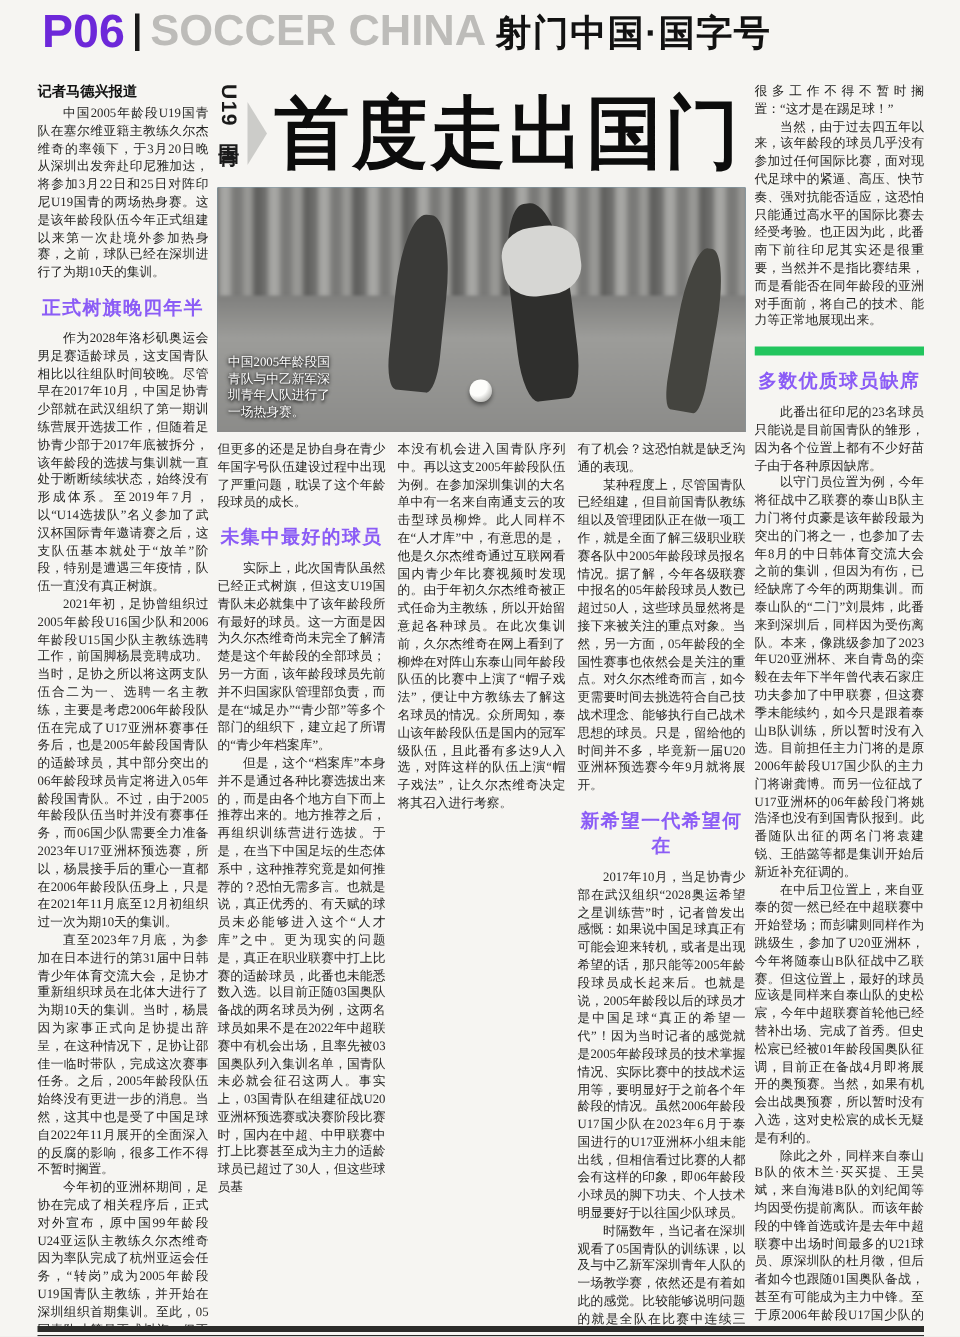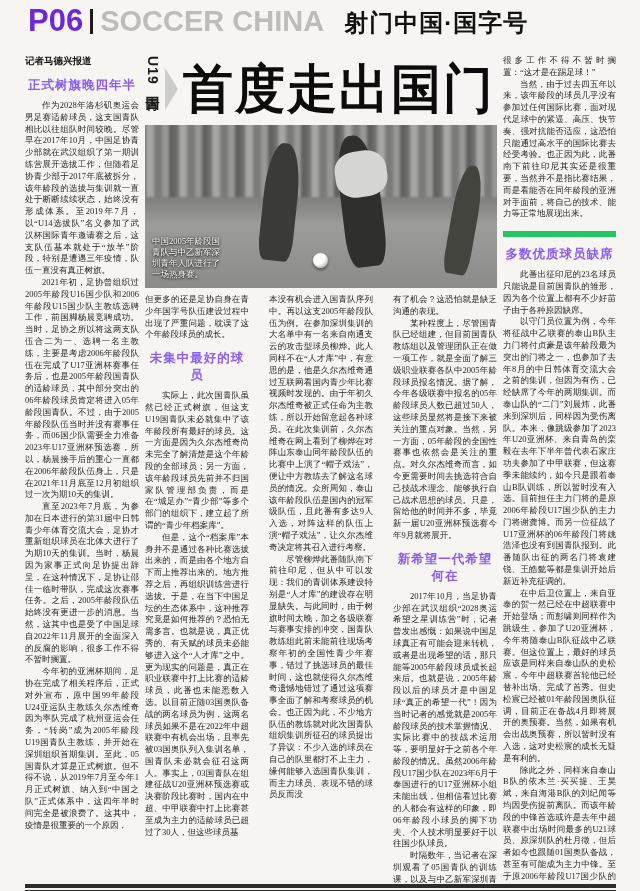--- a/index.html
+++ b/index.html
@@ -4,30 +4,30 @@
 <style>
   html,body{margin:0;padding:0;}
   body{width:640px;height:891px;overflow:hidden;background:#e8e7e4;}
   .page{position:relative;width:640px;height:891px;background:#f6f5f2;overflow:hidden;
         font-family:"Liberation Serif","DejaVu Serif",serif;color:#262624;}
   
   .masthead{position:absolute;left:28px;top:6px;width:585px;display:flex;align-items:flex-end;}
   .pageno{font-family:"Liberation Sans","DejaVu Sans",sans-serif;font-weight:900;font-size:31px;line-height:30px;color:#6d28d9;letter-spacing:0;}
   .mast-div{width:3px;height:25px;background:#1a1a1a;margin:0 7px 2px 7px;}
   .sec-en{font-family:"Liberation Sans","DejaVu Sans",sans-serif;font-weight:900;font-size:29px;line-height:29px;color:#bdbcb9;letter-spacing:0;}
-  .sec-cn{font-family:"Liberation Sans","DejaVu Sans",sans-serif;font-weight:900;font-size:24px;line-height:26px;color:#121212;margin-left:20px;letter-spacing:1px;}
+  .sec-cn{font-family:"Liberation Sans","DejaVu Sans",sans-serif;font-weight:900;font-size:24px;line-height:26px;color:#121212;margin-left:6px;letter-spacing:1px;}
   .dateline{position:absolute;left:196px;top:34px;font-size:8.5px;color:#4c4c4a;letter-spacing:.5px;
             font-family:"Liberation Sans","DejaVu Sans",sans-serif;display:flex;align-items:center;}
   .mast-tag{display:inline-block;width:34px;height:9px;background:#b4382c;border:1px solid #7e241b;margin-left:4px;}
   
   .tcol{position:absolute;top:55px;height:829px;overflow:hidden;text-align:justify;}
   .col1{left:25px;width:114px;}
   .col5{left:503px;width:113px;}
   .center{position:absolute;left:145px;top:55px;width:352px;height:829px;}
-  .midcols{position:absolute;left:0;top:239px;width:352px;height:590px;display:flex;gap:20px;}
+  .midcols{position:absolute;left:0;top:239px;width:352px;height:590px;display:flex;gap:8px;}
   .midcols .mcol{width:112px;height:590px;overflow:hidden;text-align:justify;}
   .para{font-size:8.5px;line-height:11.8px;margin:0;text-indent:2em;letter-spacing:0;}
   .para.cont{text-indent:0;}
   .byline{font-size:9.5px;font-weight:bold;margin:0 0 2px 0;font-family:"Liberation Sans","DejaVu Sans",sans-serif;color:#111;}
   .sec-head{font-family:"Liberation Sans","DejaVu Sans",sans-serif;font-size:12.5px;font-weight:900;
             color:#8b5cf6;text-align:center;margin:9px 0 6px 0;letter-spacing:1px;}
   .sec-head.rule{border-top:6px solid #22c55e;padding-top:9px;margin-top:11px;}
   
   .hero{position:absolute;left:0;top:0;width:352px;height:68px;display:flex;align-items:center;}
   .vtag{writing-mode:vertical-rl;text-orientation:mixed;font-family:"Liberation Sans","DejaVu Sans",sans-serif;
@@ -61,20 +61,21 @@
 
   <div class="masthead">
     <span class="pageno">P06</span>
     <span class="mast-div"></span>
     <span class="sec-en">SOCCER CHINA</span>
     <span class="sec-cn">射门中国·国字号</span>
   </div>
 
   <div class="tcol col1">
       <p class="byline">记者马德兴报道</p>
+      <p class="para">中国2005年龄段U19国青队在塞尔维亚籍主教练久尔杰维奇的率领下，于3月20日晚从深圳出发奔赴印尼雅加达，将参加3月22日和25日对阵印尼U19国青的两场热身赛。这是该年龄段队伍今年正式组建以来第一次赴境外参加热身赛，之前，球队已经在深圳进行了为期10天的集训。</p>
       <h3 class="sec-head">正式树旗晚四年半</h3>
       <p class="para">作为2028年洛杉矶奥运会男足赛适龄球员，这支国青队相比以往组队时间较晚。尽管早在2017年10月，中国足协青少部就在武汉组织了第一期训练营展开选拔工作，但随着足协青少部于2017年底被拆分，该年龄段的选拔与集训就一直处于断断续续状态，始终没有形成体系。至2019年7月，以“U14选拔队”名义参加了武汉杯国际青年邀请赛之后，这支队伍基本就处于“放羊”阶段，特别是遭遇三年疫情，队伍一直没有真正树旗。</p>
       <p class="para">2021年初，足协曾组织过2005年龄段U16国少队和2006年龄段U15国少队主教练选聘工作，前国脚杨晨竞聘成功。当时，足协之所以将这两支队伍合二为一、选聘一名主教练，主要是考虑2006年龄段队伍在完成了U17亚洲杯赛事任务后，也是2005年龄段国青队的适龄球员，其中部分突出的06年龄段球员肯定将进入05年龄段国青队。不过，由于2005年龄段队伍当时并没有赛事任务，而06国少队需要全力准备2023年U17亚洲杯预选赛，所以，杨晨接手后的重心一直都在2006年龄段队伍身上，只是在2021年11月底至12月初组织过一次为期10天的集训。</p>
       <p class="para">直至2023年7月底，为参加在日本进行的第31届中日韩青少年体育交流大会，足协才重新组织球员在北体大进行了为期10天的集训。当时，杨晨因为家事正式向足协提出辞呈，在这种情况下，足协让邵佳一临时带队，完成这次赛事任务。之后，2005年龄段队伍始终没有更进一步的消息。当然，这其中也是受了中国足球自2022年11月展开的全面深入的反腐的影响，很多工作不得不暂时搁置。</p>
       <p class="para">今年初的亚洲杯期间，足协在完成了相关程序后，正式对外宣布，原中国99年龄段U24亚运队主教练久尔杰维奇因为率队完成了杭州亚运会任务，“转岗”成为2005年龄段U19国青队主教练，并开始在深圳组织首期集训。至此，05国青队才算是正式树旗。但不得不说，从2019年7月至今年1月正式树旗、纳入到“中国之队”正式体系中，这四年半时间完全是被浪费了。这其中，疫情是很重要的一个原因，</p>
     </div>
 
   <div class="center">
     <div class="hero">
       <span class="vtag">U19国青</span>
@@ -96,21 +97,20 @@
     </div>
     <div class="midcols">
       <div class="mcol">
           <p class="para cont">但更多的还是足协自身在青少年国字号队伍建设过程中出现了严重问题，耽误了这个年龄段球员的成长。</p>
           <h3 class="sec-head">未集中最好的球员</h3>
           <p class="para">实际上，此次国青队虽然已经正式树旗，但这支U19国青队未必就集中了该年龄段所有最好的球员。这一方面是因为久尔杰维奇尚未完全了解清楚是这个年龄段的全部球员；另一方面，该年龄段球员先前并不归国家队管理部负责，而是在“城足办”“青少部”等多个部门的组织下，建立起了所谓的“青少年档案库”。</p>
           <p class="para">但是，这个“档案库”本身并不是通过各种比赛选拔出来的，而是由各个地方自下而上推荐出来的。地方推荐之后，再组织训练营进行选拔。于是，在当下中国足坛的生态体系中，这种推荐究竟是如何推荐的？恐怕无需多言。也就是说，真正优秀的、有天赋的球员未必能够进入这个“人才库”之中。更为现实的问题是，真正在职业联赛中打上比赛的适龄球员，此番也未能悉数入选。以目前正随03国奥队备战的两名球员为例，这两名球员如果不是在2022年中超联赛中有机会出场，且率先被03国奥队列入集训名单，国青队未必就会征召这两人。事实上，03国青队在组建征战U20亚洲杯预选赛或决赛阶段比赛时，国内在中超、中甲联赛中打上比赛甚至成为主力的适龄球员已超过了30人，但这些球员基</p>
         </div>
       <div class="mcol">
           <p class="para cont">本没有机会进入国青队序列中。再以这支2005年龄段队伍为例。在参加深圳集训的大名单中有一名来自南通支云的攻击型球员柳烨。此人同样不在“人才库”中，有意思的是，他是久尔杰维奇通过互联网看国内青少年比赛视频时发现的。由于年初久尔杰维奇被正式任命为主教练，所以开始留意起各种球员。在此次集训前，久尔杰维奇在网上看到了柳烨在对阵山东泰山同年龄段队伍的比赛中上演了“帽子戏法”，便让中方教练去了解这名球员的情况。众所周知，泰山该年龄段队伍是国内的冠军级队伍，且此番有多达9人入选，对阵这样的队伍上演“帽子戏法”，让久尔杰维奇决定将其召入进行考察。</p>
-          <p class="para">尽管柳烨此番随队南下前往印尼，但从中可以发现：我们的青训体系建设特别是“人才库”的建设存在明显缺失。与此同时，由于树旗时间太晚，加之各级联赛与赛事安排的冲突，国青队教练组此前未能前往现场考察年初的全国性青少年赛事，错过了挑选球员的最佳时间，这也就使得久尔杰维奇遗憾地错过了通过这项赛事全面了解和考察球员的机会。也正因为此，不少地方队伍的教练就对此次国青队组织集训所征召的球员提出了异议：不少入选的球员在自己的队里都打不上主力，缘何能够入选国青队集训，而主力球员、表现不错的球员反而没</p>
         </div>
       <div class="mcol">
           <p class="para cont">有了机会？这恐怕就是缺乏沟通的表现。</p>
           <p class="para">某种程度上，尽管国青队已经组建，但目前国青队教练组以及管理团队正在做一项工作，就是全面了解三级职业联赛各队中2005年龄段球员报名情况。据了解，今年各级联赛中报名的05年龄段球员人数已超过50人，这些球员显然将是接下来被关注的重点对象。当然，另一方面，05年龄段的全国性赛事也依然会是关注的重点。对久尔杰维奇而言，如今更需要时间去挑选符合自己技战术理念、能够执行自己战术思想的球员。只是，留给他的时间并不多，毕竟新一届U20亚洲杯预选赛今年9月就将展开。</p>
           <h3 class="sec-head">新希望一代希望何在</h3>
           <p class="para">2017年10月，当足协青少部在武汉组织“2028奥运希望之星训练营”时，记者曾发出感慨：如果说中国足球真正有可能会迎来转机，或者是出现希望的话，那只能等2005年龄段球员成长起来后。也就是说，2005年龄段以后的球员才是中国足球“真正的希望一代”！因为当时记者的感觉就是2005年龄段球员的技术掌握情况、实际比赛中的技战术运用等，要明显好于之前各个年龄段的情况。虽然2006年龄段U17国少队在2023年6月于泰国进行的U17亚洲杯小组未能出线，但相信看过比赛的人都会有这样的印象，即06年龄段小球员的脚下功夫、个人技术明显要好于以往国少队球员。</p>
           <p class="para">时隔数年，当记者在深圳观看了05国青队的训练课，以及与中乙新军深圳青年人队的一场教学赛，依然还是有着如此的感觉。比较能够说明问题的就是全队在比赛中连续三脚、四脚以上的传球占据大多数。而就连目前的国家队，连续三脚或四脚以上的传球都属于“稀罕物”。所以，在教学赛结束后，深圳青年人队</p>
         </div>
     </div>
   </div>

